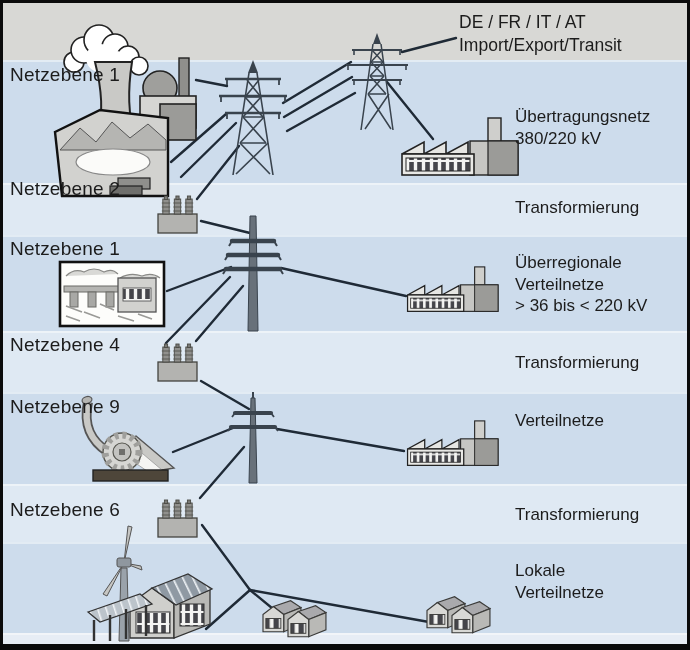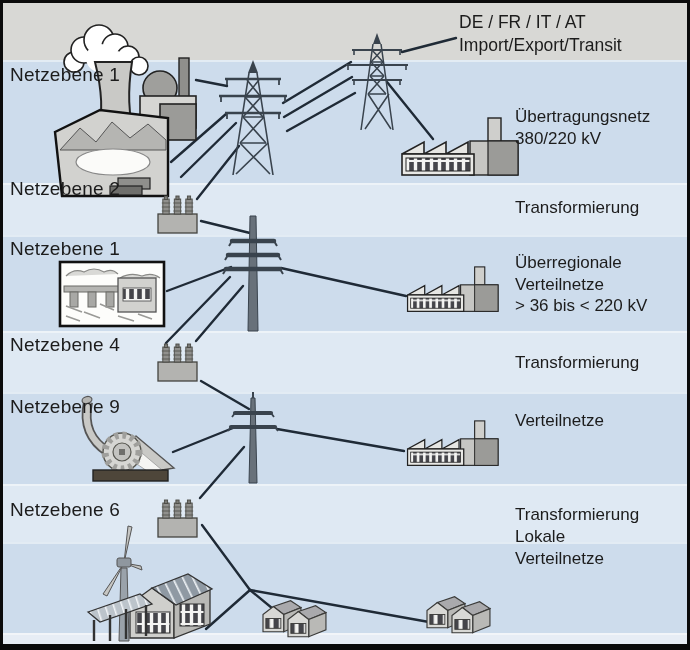--- a/index.html
+++ b/index.html
@@ -60,21 +60,21 @@
   </div>
   <div class="right-text" style="top:352px">
     <div>Transformierung</div>
   </div>
   <div class="right-text" style="top:410px">
     <div>Verteilnetze</div>
   </div>
   <div class="right-text" style="top:504px">
     <div>Transformierung</div>
   </div>
-  <div class="right-text" style="top:526px">
+  <div class="right-text" style="top:560px">
     <div>Lokale</div>
     <div>Verteilnetze</div>
   </div>
 
   <svg id="art" width="690" height="650" viewBox="0 0 690 650">
     <defs>
       <pattern id="win" width="8" height="12" patternUnits="userSpaceOnUse">
         <rect width="8" height="12" fill="#f4f4f2"></rect>
         <rect x="1.2" y="1" width="4.6" height="10" fill="#45454a"></rect>
       </pattern>

